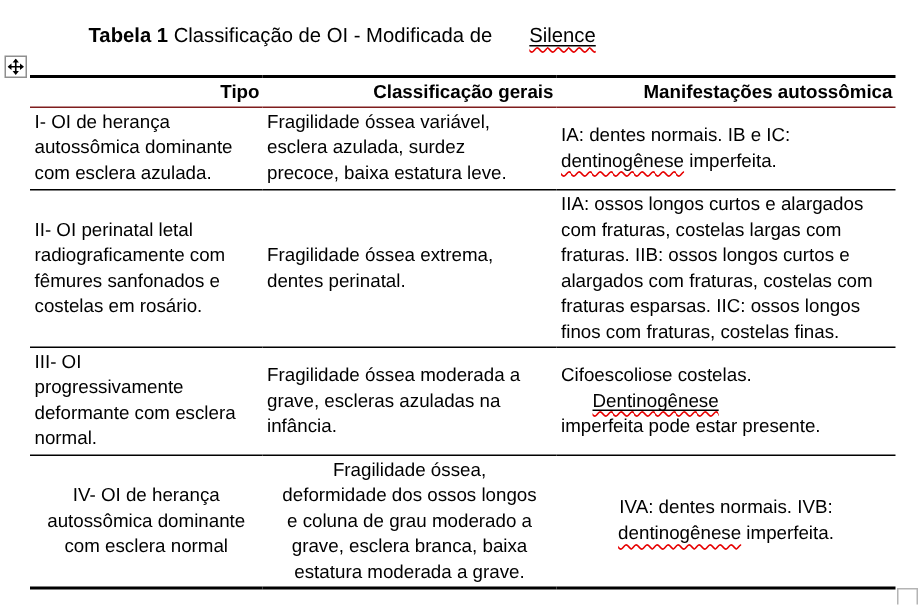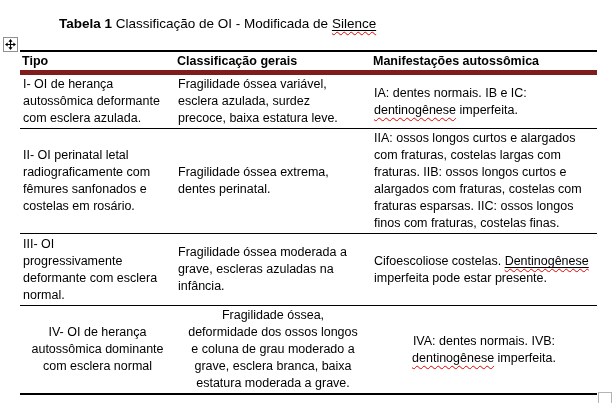--- a/index.html
+++ b/index.html
@@ -25,20 +25,21 @@
     line-height: 18px;
     white-space: pre;
   }
   .b { font-weight: bold; }
 
   
   .ul {
     text-decoration: underline solid #000;
     text-decoration-thickness: 1px;
     text-underline-offset: 2px;
+    margin-left: 21px;
   }
   
   .sq {
     text-decoration-line: underline;
     text-decoration-style: wavy;
     text-decoration-color: #e60000;
     text-decoration-thickness: 1px;
     text-underline-offset: 3px;
     text-decoration-skip-ink: none;
   }
@@ -68,23 +69,23 @@
     left: 20px; top: 50px;
     width: 577px;
     border-collapse: collapse;
     table-layout: fixed;
     border-top: 2px solid #000;
     border-bottom: 2px solid #000;
     font-size: 12.5px;
   }
   table.oi th {
     height: 20px;
-    border-bottom: 5px solid #7f1d1d;
+    border-bottom: 1px solid #7f1d1d;
     font-weight: bold;
-    text-align: left;
+    text-align: right;
     padding: 1px 2px;
     line-height: 16px;
   }
   table.oi td {
     border-bottom: 1px solid #000;
     vertical-align: middle;
     text-align: left;
     padding: 1px 3px;
     line-height: 17px;
   }
@@ -120,21 +121,21 @@
     <thead>
       <tr>
         <th>Tipo</th>
         <th>Classificação gerais</th>
         <th>Manifestações autossômica</th>
       </tr>
     </thead>
     <tbody>
       <tr>
         <td><span class="ct">I- OI de herança
-autossômica deformante
+autossômica dominante
 com esclera azulada.</span></td>
         <td><span class="ct">Fragilidade óssea variável,
 esclera azulada, surdez
 precoce, baixa estatura leve.</span></td>
         <td><span class="ct">IA: dentes normais. IB e IC:
 </span><span class="ct sq">dentinogênese</span><span class="ct"> imperfeita.</span></td>
       </tr>
       <tr>
         <td><span class="ct">II- OI perinatal letal
 radiograficamente com

